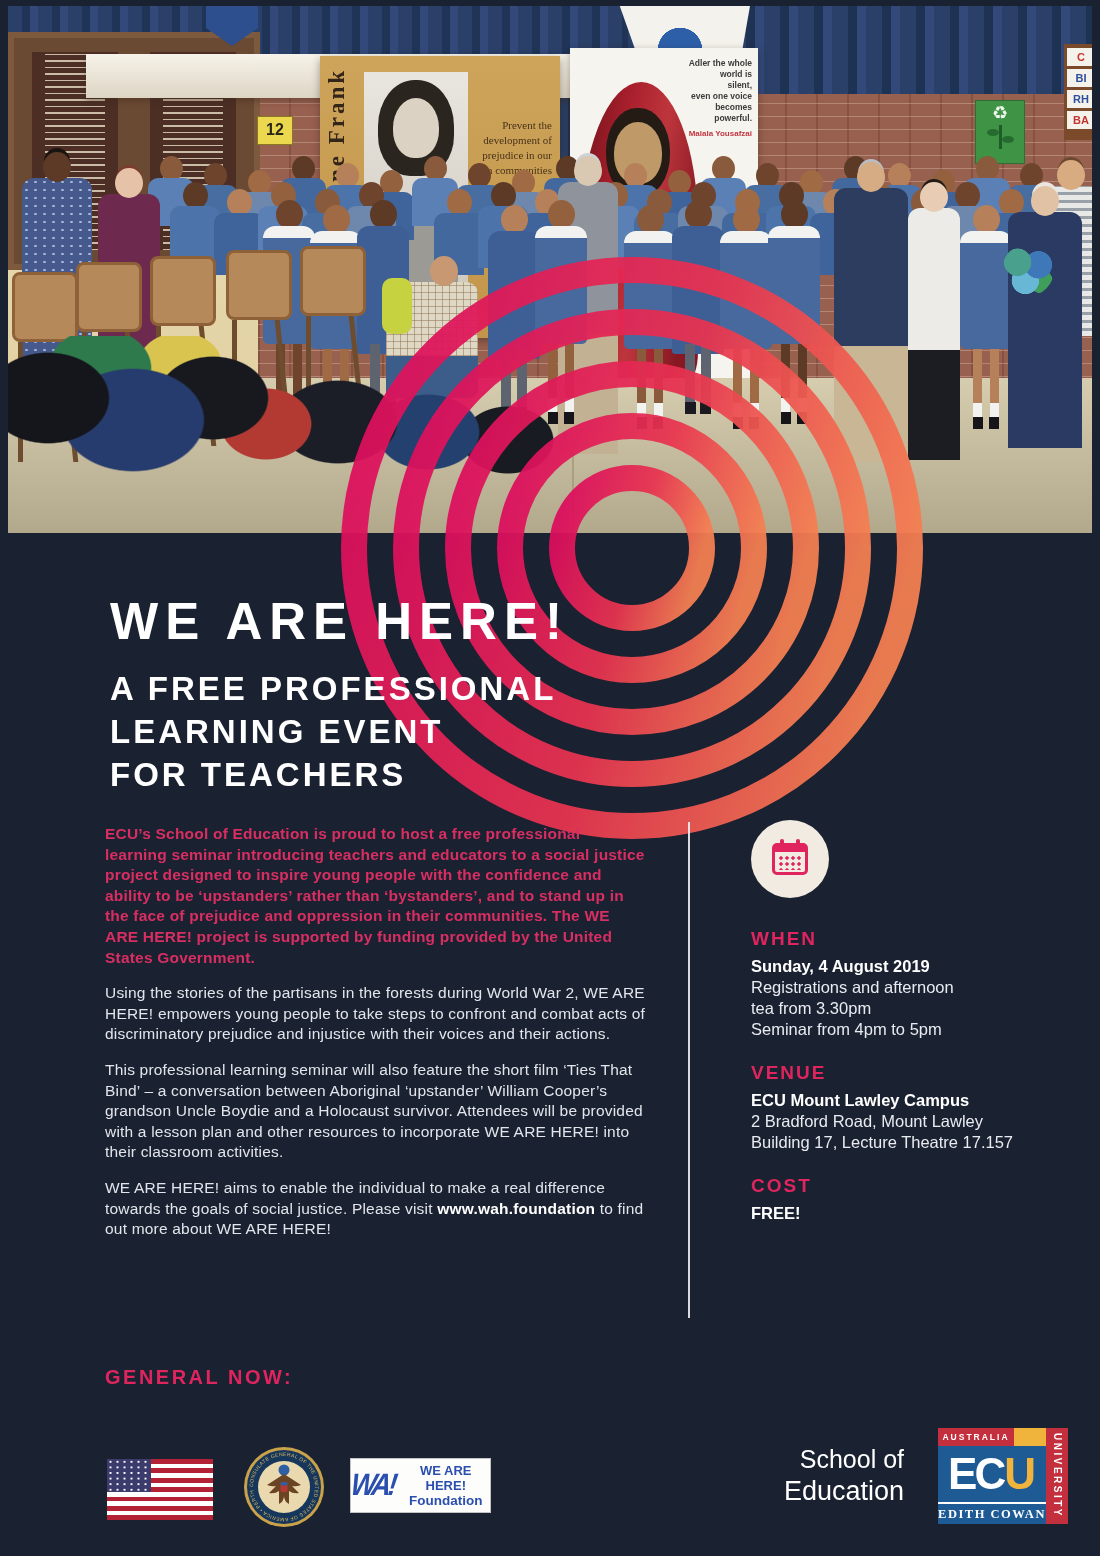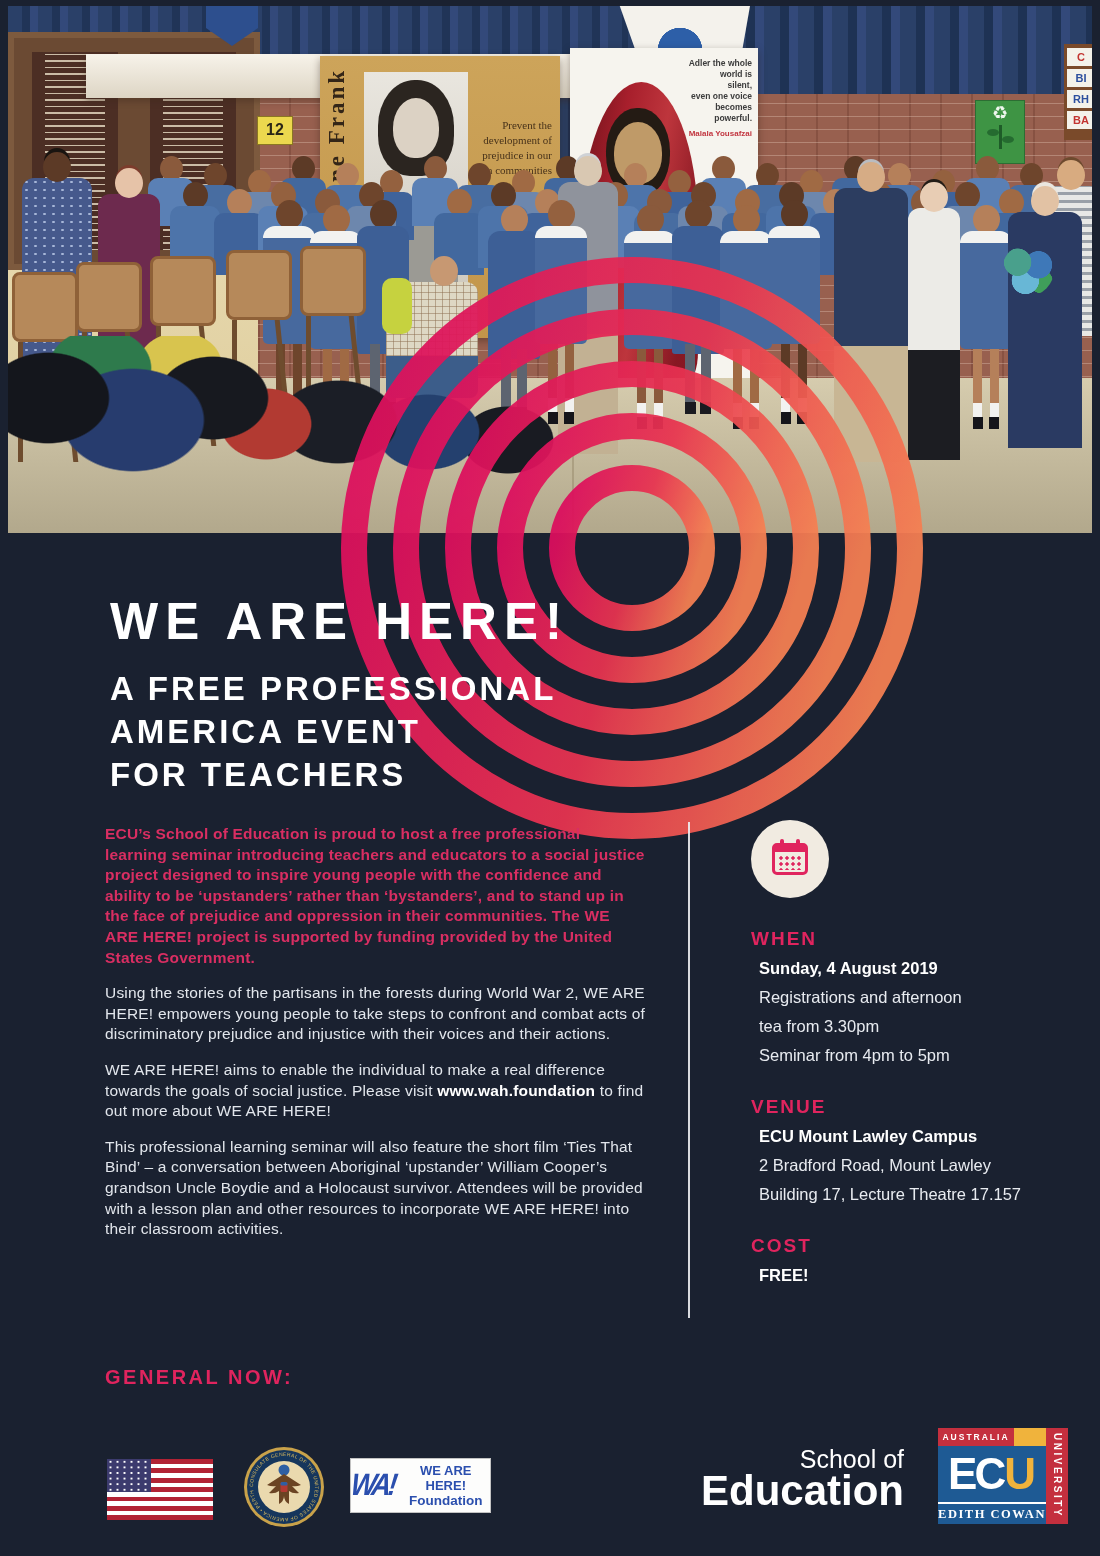--- a/index.html
+++ b/index.html
@@ -172,21 +172,21 @@
   .details{position:absolute;left:751px;top:820px;width:300px;z-index:5}
   .cal-badge{width:78px;height:78px;border-radius:50%;background:#f1ebe1;margin-bottom:30px;
     display:flex;align-items:center;justify-content:center}
   .cal{width:36px;height:32px;border:3px solid #e0245e;border-radius:5px;position:relative;box-sizing:border-box}
   .cal .bar{position:absolute;left:0;right:0;top:0;height:6px;background:#e0245e}
   .cal .tab{position:absolute;top:-7px;width:4px;height:8px;border-radius:2px;background:#e0245e}
   .cal .tab.l{left:5px}.cal .tab.r{right:5px}
   .cal .dots{position:absolute;left:3px;right:3px;top:9px;bottom:2px;
     background:radial-gradient(#e0245e 1.5px,transparent 1.8px);background-size:6px 6px}
   .details h3{margin:0 0 6px 0;font-size:19px;font-weight:800;letter-spacing:2px;color:#e0245e}
-  .details p{margin:8px;font-size:16.5px;line-height:21px;color:#e8ebf0}
+  .details p{margin:0;font-size:16.5px;line-height:21px;color:#e8ebf0}
   .details p.b{font-weight:700;color:#fff}
   .details .gap{height:22px}
 
   .register{position:absolute;left:105px;top:1366px;z-index:5}
   .register h3{margin:0 0 7px 0;font-size:20px;font-weight:800;letter-spacing:2.5px;color:#e0245e}
   .register a{font-size:16px;font-weight:700;color:#fff;text-decoration:none}
 
   
   .us-flag{position:absolute;left:107px;top:1459px;width:106px;height:61px;z-index:5;
     background:repeating-linear-gradient(180deg,#b22234 0 4.7px,#ffffff 4.7px 9.4px)}
@@ -195,21 +195,21 @@
   .seal{position:absolute;left:243px;top:1446px;width:82px;height:82px;z-index:5}
   .wah-box{position:absolute;left:350px;top:1458px;width:141px;height:55px;background:#fdfdfc;border:1px solid #c2c2c2;
     z-index:5;display:flex;align-items:center;justify-content:center;gap:7px;box-sizing:border-box}
   .wah-mark{color:#2b4fae;font-size:27px;font-weight:700;font-style:italic;letter-spacing:-3px;
     transform:skewX(-8deg) scaleY(1.15);display:inline-block}
   .wah-text{text-align:center;color:#2b4fae;line-height:15px}
   .wah-text .t1{font-size:13px;font-weight:800}
   .wah-text .t2{font-size:13.5px;font-weight:700}
   .school{position:absolute;left:612px;top:1444px;width:292px;text-align:right;color:#fff;z-index:5}
   .school .s1{font-size:25px;line-height:30px;font-weight:400}
-  .school .s2{font-size:42px;line-height:34px;font-weight:700}
+  .school .s2{font-size:27px;line-height:34px;font-weight:400}
   .ecu{position:absolute;left:938px;top:1428px;width:130px;height:96px;z-index:5;display:flex}
   .ecu-main{width:108px;display:flex;flex-direction:column}
   .ecu-top{height:18px;display:flex}
   .ecu-aus{flex:1;background:#c42f3e;color:#fff;font-size:8.5px;font-weight:700;letter-spacing:2px;
     text-align:center;line-height:18px}
   .ecu-yellow{width:32px;background:#f0b33c}
   .ecu-mid{height:56px;background:#1e5a94;display:flex;align-items:center;justify-content:center}
   .ecu-mid .ec{color:#fff;font-size:44px;font-weight:800;letter-spacing:-3px}
   .ecu-mid .u{color:#f0b33c;font-size:44px;font-weight:800;margin-left:1px}
   .ecu-bot{height:22px;background:#1e5a94;border-top:2px solid #fff;color:#fff;text-align:center;
@@ -427,29 +427,29 @@
       <circle cx="300" cy="300" r="122"></circle>
       <circle cx="300" cy="300" r="174"></circle>
       <circle cx="300" cy="300" r="226"></circle>
       <circle cx="300" cy="300" r="278"></circle>
     </g>
   </svg>
 
   <div class="title-block">
     <h1>WE ARE HERE!</h1>
     <div class="sub">A FREE PROFESSIONAL</div>
-    <div class="sub">AMERICA EVENT</div>
+    <div class="sub">LEARNING EVENT</div>
     <div class="sub">FOR TEACHERS</div>
   </div>
 
   <div class="copy">
     <p class="intro">ECU’s School of Education is proud to host a free professional learning seminar introducing teachers and educators to a social justice project designed to inspire young people with the confidence and ability to be ‘upstanders’ rather than ‘bystanders’, and to stand up in the face of prejudice and oppression in their communities. The WE ARE HERE! project is supported by funding provided by the United States Government.</p>
     <p class="para">Using the stories of the partisans in the forests during World War 2, WE ARE HERE! empowers young people to take steps to confront and combat acts of discriminatory prejudice and injustice with their voices and their actions.</p>
+    <p class="para">This professional learning seminar will also feature the short film ‘Ties That Bind’ – a conversation between Aboriginal ‘upstander’ William Cooper’s grandson Uncle Boydie and a Holocaust survivor. Attendees will be provided with a lesson plan and other resources to incorporate WE ARE HERE! into their classroom activities.</p>
     <p class="para"><span>WE ARE HERE! aims to enable the individual to make a real difference towards the goals of social justice. Please visit </span><b>www.wah.foundation</b><span> to find out more about WE ARE HERE!</span></p>
-    <p class="para">This professional learning seminar will also feature the short film ‘Ties That Bind’ – a conversation between Aboriginal ‘upstander’ William Cooper’s grandson Uncle Boydie and a Holocaust survivor. Attendees will be provided with a lesson plan and other resources to incorporate WE ARE HERE! into their classroom activities.</p>
   </div>
 
   <div class="divider"></div>
 
   <div class="details">
     <div class="cal-badge">
       <div class="cal">
         <span class="bar"></span>
           <span class="tab l"></span>
           <span class="tab r"></span>

